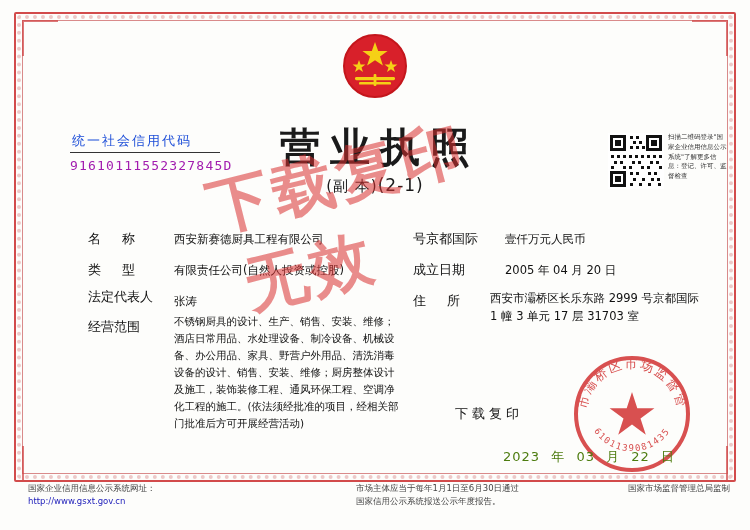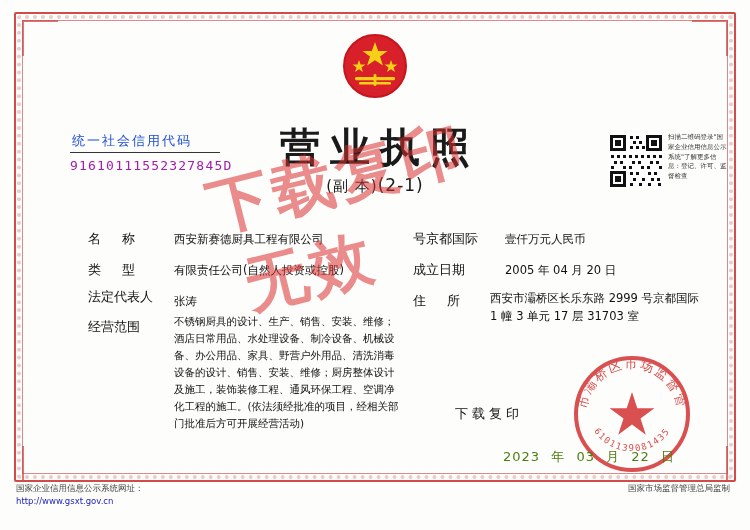--- a/index.html
+++ b/index.html
@@ -205,21 +205,21 @@
   .footer {
     position: absolute;
     left: 0; right: 0;
     bottom: 12px;
     height: 36px;
     font-size: 8.5px;
     color: #444;
   }
   .footer-left {
     position: absolute;
-    left: 16px; top: 0;
+    left: 28px; top: 0;
     line-height: 1.55;
   }
   .footer-center {
     position: absolute;
     left: 356px; top: 0;
     line-height: 1.55;
   }
   .footer-right {
     position: absolute;
     right: 20px; top: 0;
@@ -372,18 +372,22 @@
   <div class="watermark">
     <span>下载复印</span>
     <span class="l2">无效</span>
   </div>
 
   <div class="footer">
     <div class="footer-left">
       <div>国家企业信用信息公示系统网址：</div>
       <div style="color:#2222bb;">http://www.gsxt.gov.cn</div>
     </div>
+    <div class="footer-center">
+      <div>市场主体应当于每年1月1日至6月30日通过</div>
+      <div>国家信用公示系统报送公示年度报告。</div>
+    </div>
     <div class="footer-right">
       <div>国家市场监督管理总局监制</div>
     </div>
   </div>
 
 </div>
 
 </body></html>

